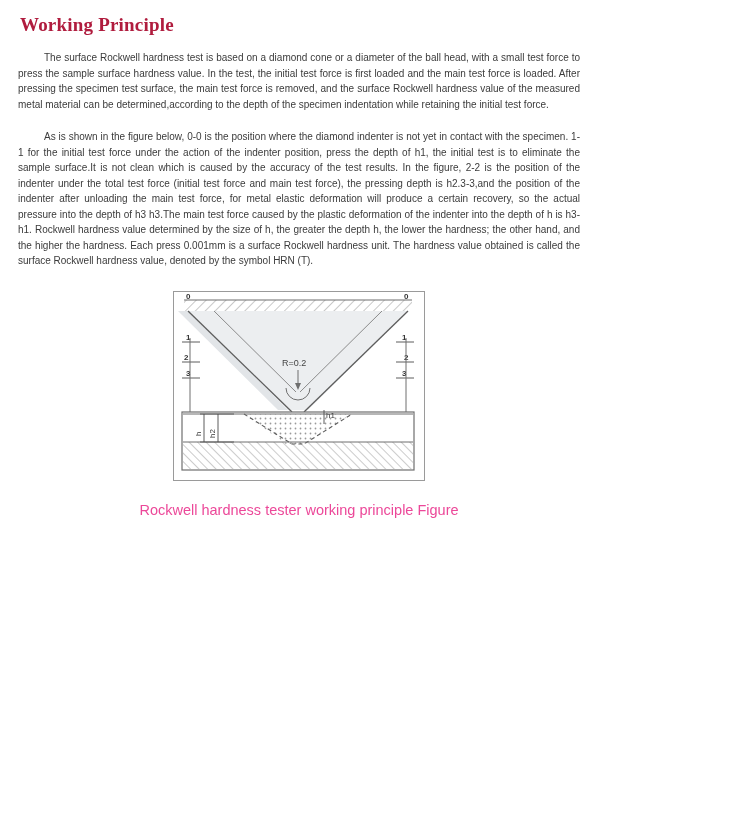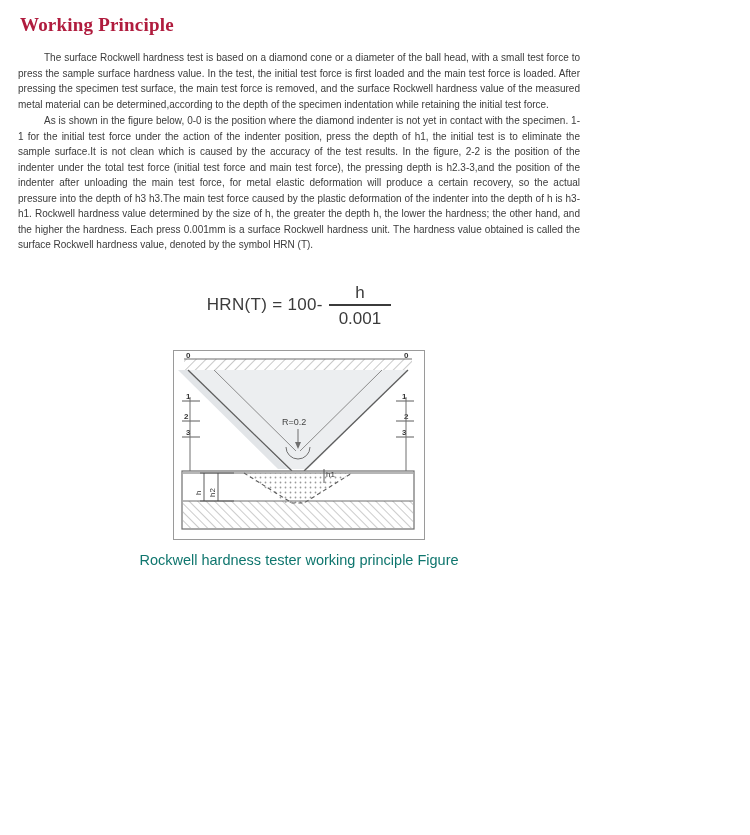--- a/index.html
+++ b/index.html
@@ -30,21 +30,21 @@
   .para {
     font-size: 10px;
     line-height: 1.55;
     text-align: justify;
     text-justify: inter-word;
     color: #3b3b3b;
     margin: 0 0 0 0;
     padding: 0 6px 0 6px;
   }
   .para + .para {
-    margin-top: 1px;
+    margin-top: 17px;
   }
   .indent::before {
     content: "";
     display: inline-block;
     width: 26px;
   }
   .formula-block {
     margin-top: 30px;
     display: flex;
     justify-content: center;
@@ -84,43 +84,35 @@
     height: 188px;
     border: 1px solid #9a9a9a;
     position: relative;
     background: #ffffff;
     overflow: hidden;
   }
   .figure svg {
     display: block;
   }
   .caption {
-    margin-top: 12px;
+    margin-top: 21px;
     font-size: 14.5px;
-    color: #0f766e;
+    color: #ec4899;
   }
 </style>
 </head>
 <body>
 
 <div class="page">
 
   <div class="heading">Working Principle</div>
 
   <p class="para indent">The surface Rockwell hardness test is based on a diamond cone or a diameter of the ball head, with a small test force to press the sample surface hardness value. In the test, the initial test force is first loaded and the main test force is loaded. After pressing the specimen test surface, the main test force is removed, and the surface Rockwell hardness value of the measured metal material can be determined,according to the depth of the specimen indentation while retaining the initial test force.</p>
   <p class="para indent">As is shown in the figure below, 0-0 is the position where the diamond indenter is not yet in contact with the specimen. 1-1 for the initial test force under the action of the indenter position, press the depth of h1, the initial test is to eliminate the sample surface.It  is not clean which is caused by the accuracy of the test results. In the figure, 2-2 is the position of the indenter under the total test force (initial test force and main test force), the pressing depth is h2.3-3,and the position of the indenter after unloading the main test force, for metal elastic deformation will produce a certain recovery, so the actual pressure into the depth of h3  h3.The main test force caused by the plastic deformation of the indenter into the depth of h is h3-h1. Rockwell hardness value determined by the size of h, the greater the depth h, the lower the hardness; the other hand, and the higher the hardness. Each press 0.001mm is a surface Rockwell hardness unit. The hardness value obtained is called the surface Rockwell hardness value, denoted by the symbol HRN (T).</p>
 
-  <div class="formula-block">
-    <span class="formula-left">HRN(T) = 100-</span>
-    <span class="fraction">
-      <span class="num">h</span>
-      <span class="bar"></span>
-      <span class="den">0.001</span>
-    </span>
-  </div>
 
   <div class="figure-wrap">
     <div class="figure">
       <svg width="248" height="186" viewBox="0 0 248 186" xmlns="http://www.w3.org/2000/svg">
         <defs>
           <pattern id="hatch" width="7" height="7" patternUnits="userSpaceOnUse" patternTransform="rotate(45)">
             <line x1="0" y1="0" x2="0" y2="7" stroke="#8a8a8a" stroke-width="1.1"></line>
           </pattern>
           <pattern id="hatch2" width="6" height="6" patternUnits="userSpaceOnUse" patternTransform="rotate(-45)">
             <line x1="0" y1="0" x2="0" y2="6" stroke="#8a8a8a" stroke-width="1.1"></line>

